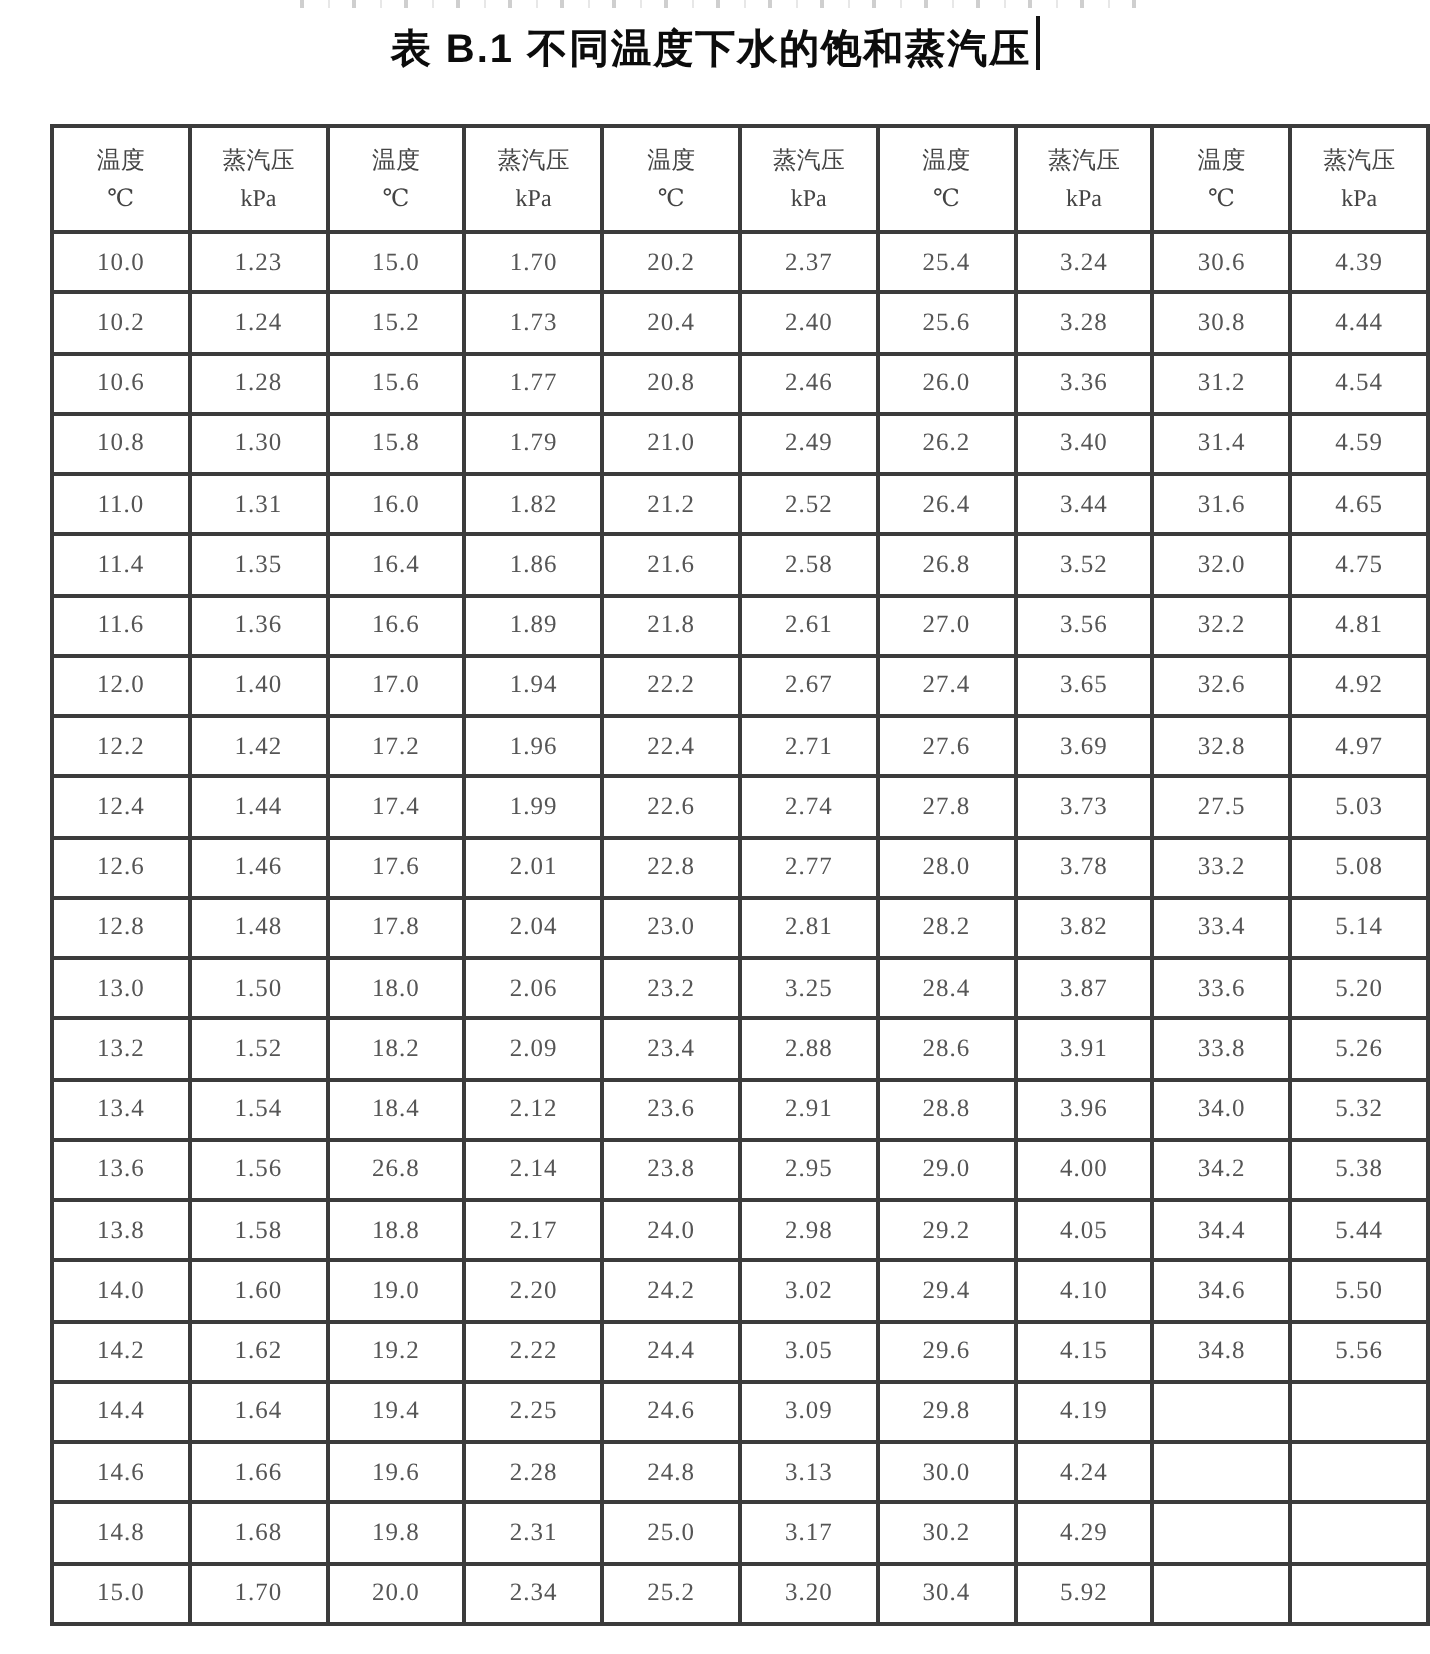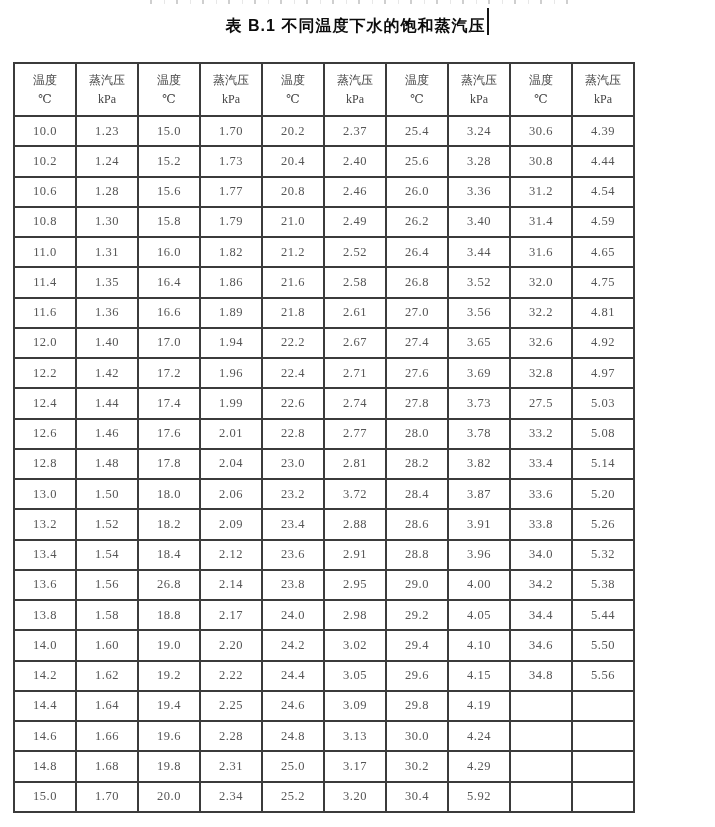--- a/index.html
+++ b/index.html
@@ -24,35 +24,35 @@
     background:repeating-linear-gradient(90deg,
       rgba(80,80,80,.55) 0 2px, rgba(255,255,255,0) 2px 14px,
       rgba(120,120,120,.35) 14px 15px, rgba(255,255,255,0) 15px 26px);
     opacity:.5;
   }
   .title-row{
     position:absolute;top:8px;left:0;width:100%;
     text-align:center;
     font-family:"Liberation Sans","DejaVu Sans",sans-serif;
     font-weight:700;
-    font-size:16px;
+    font-size:20px;
     letter-spacing:1px;
     color:var(--title-text);
     white-space:nowrap;
   }
   .caret{
     display:inline-block;
     width:2px;height:27px;
     background:#151515;
     vertical-align:-4px;
     margin-left:2px;
   }
   table.vp{
-    position:absolute;left:13px;top:62px;
-    width:622px;height:751px;
+    position:absolute;left:25px;top:62px;
+    width:690px;height:751px;
     border-collapse:collapse;
     table-layout:fixed;
     background:var(--bg);
   }
   table.vp th, table.vp td{
     border:2px solid var(--border);
     text-align:center;
     vertical-align:middle;
     overflow:hidden;
   }
@@ -273,21 +273,21 @@
           <td>3.82</td>
           <td>33.4</td>
           <td>5.14</td>
         </tr>
         <tr>
           <td>13.0</td>
           <td>1.50</td>
           <td>18.0</td>
           <td>2.06</td>
           <td>23.2</td>
-          <td>3.72</td>
+          <td>3.25</td>
           <td>28.4</td>
           <td>3.87</td>
           <td>33.6</td>
           <td>5.20</td>
         </tr>
         <tr>
           <td>13.2</td>
           <td>1.52</td>
           <td>18.2</td>
           <td>2.09</td>

